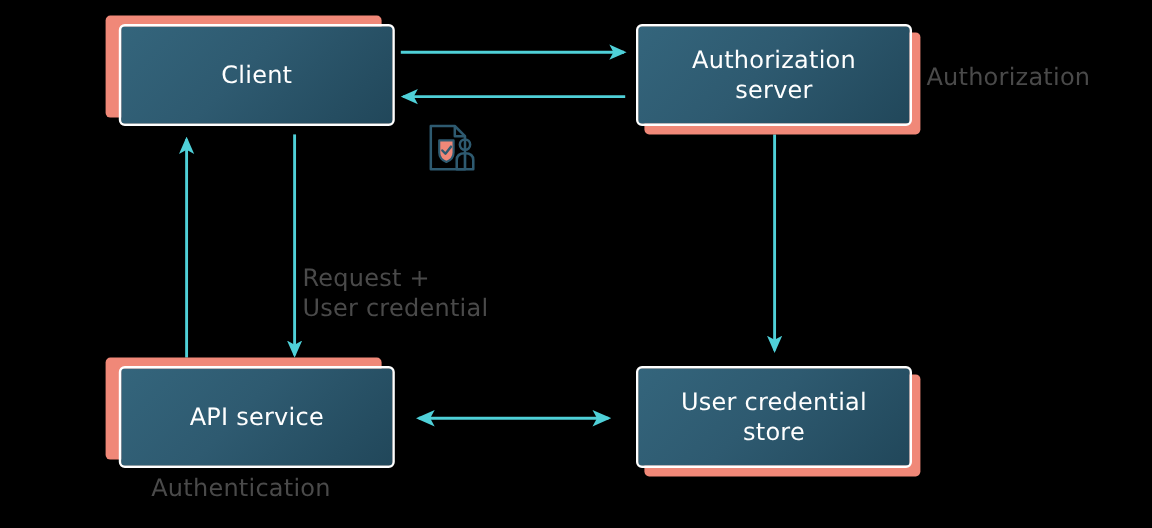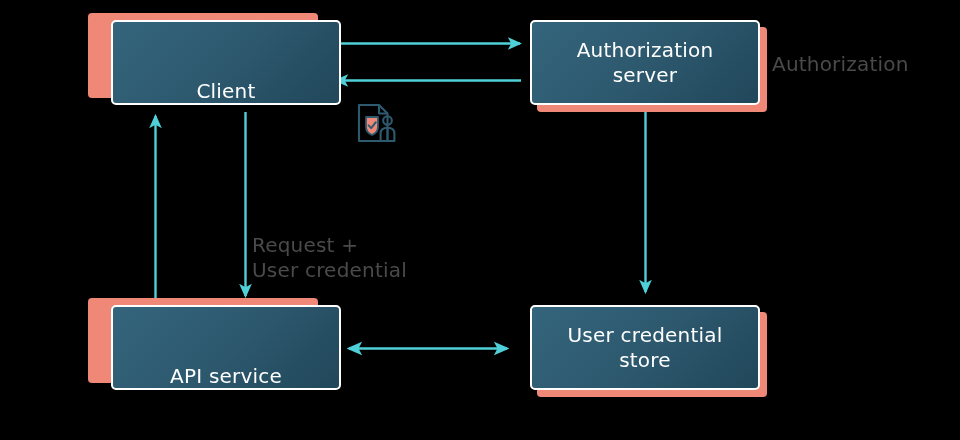--- a/index.html
+++ b/index.html
@@ -43,21 +43,21 @@
     border: 2.5px solid #ffffff;
     border-radius: 5px;
     background: linear-gradient(135deg, #34657c 0%, #2e5a70 45%, #21475a 100%);
     display: flex;
     align-items: center;
     justify-content: center;
     text-align: center;
   }
   
   .node.off-ul .shadow { transform: translate(-7px, -7px); }
-  .node.off-ul .face   { left: 16px; top: 0; align-items: flex-end; }
+  .node.off-ul .face   { left: 4px; top: 0; }
   
   .node.off-dr .shadow { transform: translate(7px, 7px); }
   .node.off-dr .face   { left: 0; top: 0; }
 
   .node-label {
     color: #ffffff;
     font-size: 20px;
     font-weight: 400;
     line-height: 1.22;
     letter-spacing: 0.2px;
@@ -142,22 +142,23 @@
   <div class="node off-dr" style="left:530px; top:305px; width:230px; height:85px;">
     <div class="shadow"></div>
     <div class="face">
       <span class="node-label">User credential
 store</span>
     </div>
   </div>
 
   <div class="annot" style="left:772px; top:52px;">Authorization</div>
 
+  <div class="annot" style="left:126px; top:394px;">Authentication</div>
 
-  <div class="annot" style="left:252px; top:219px;margin-top:14px;">Request +
+  <div class="annot" style="left:252px; top:219px;">Request +
 User credential</div>
 
   <div class="icon-wrap" style="left:356px; top:101px; width:42px; height:44px;">
     <svg width="42" height="44" viewBox="0 0 42 44">
 
       <path d="M3 4 L23 4 L31.5 12.5 L31.5 40 L3 40 Z" fill="none" stroke="#2e5a70" stroke-width="2.1" stroke-linejoin="round"></path>
       <path d="M23 4 L23 12.5 L31.5 12.5" fill="none" stroke="#2e5a70" stroke-width="2.1" stroke-linejoin="round"></path>
 
       <path d="M10 16 L22 16 L22 26 Q22 31.5 16 34 Q10 31.5 10 26 Z" fill="#f08878" stroke="#2e5a70" stroke-width="1.8" stroke-linejoin="round"></path>
       <path d="M12.6 24.4 L15.2 27.1 L19.8 21.2" fill="none" stroke="#2e5a70" stroke-width="2" stroke-linecap="round" stroke-linejoin="round"></path>

